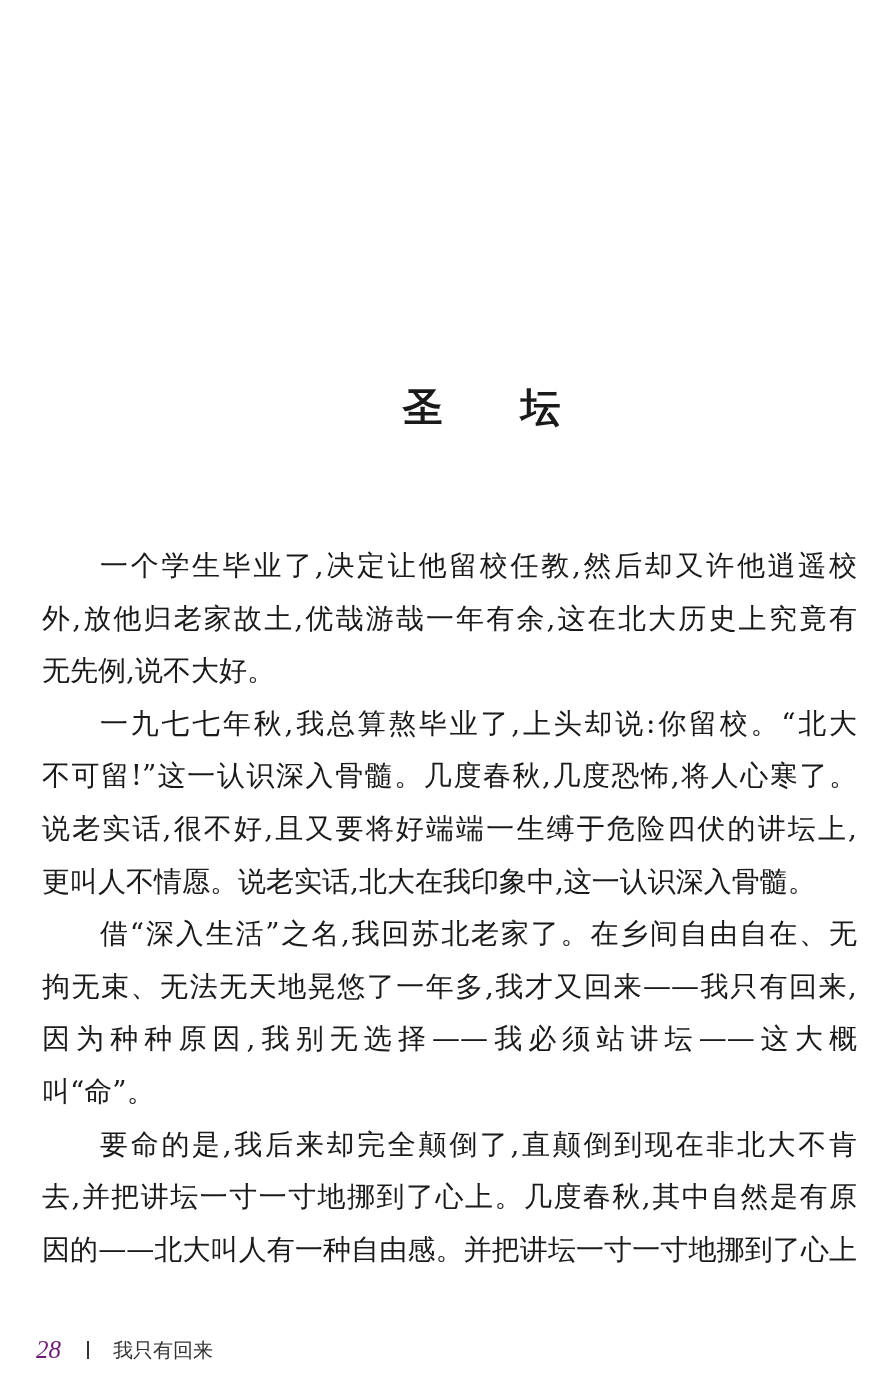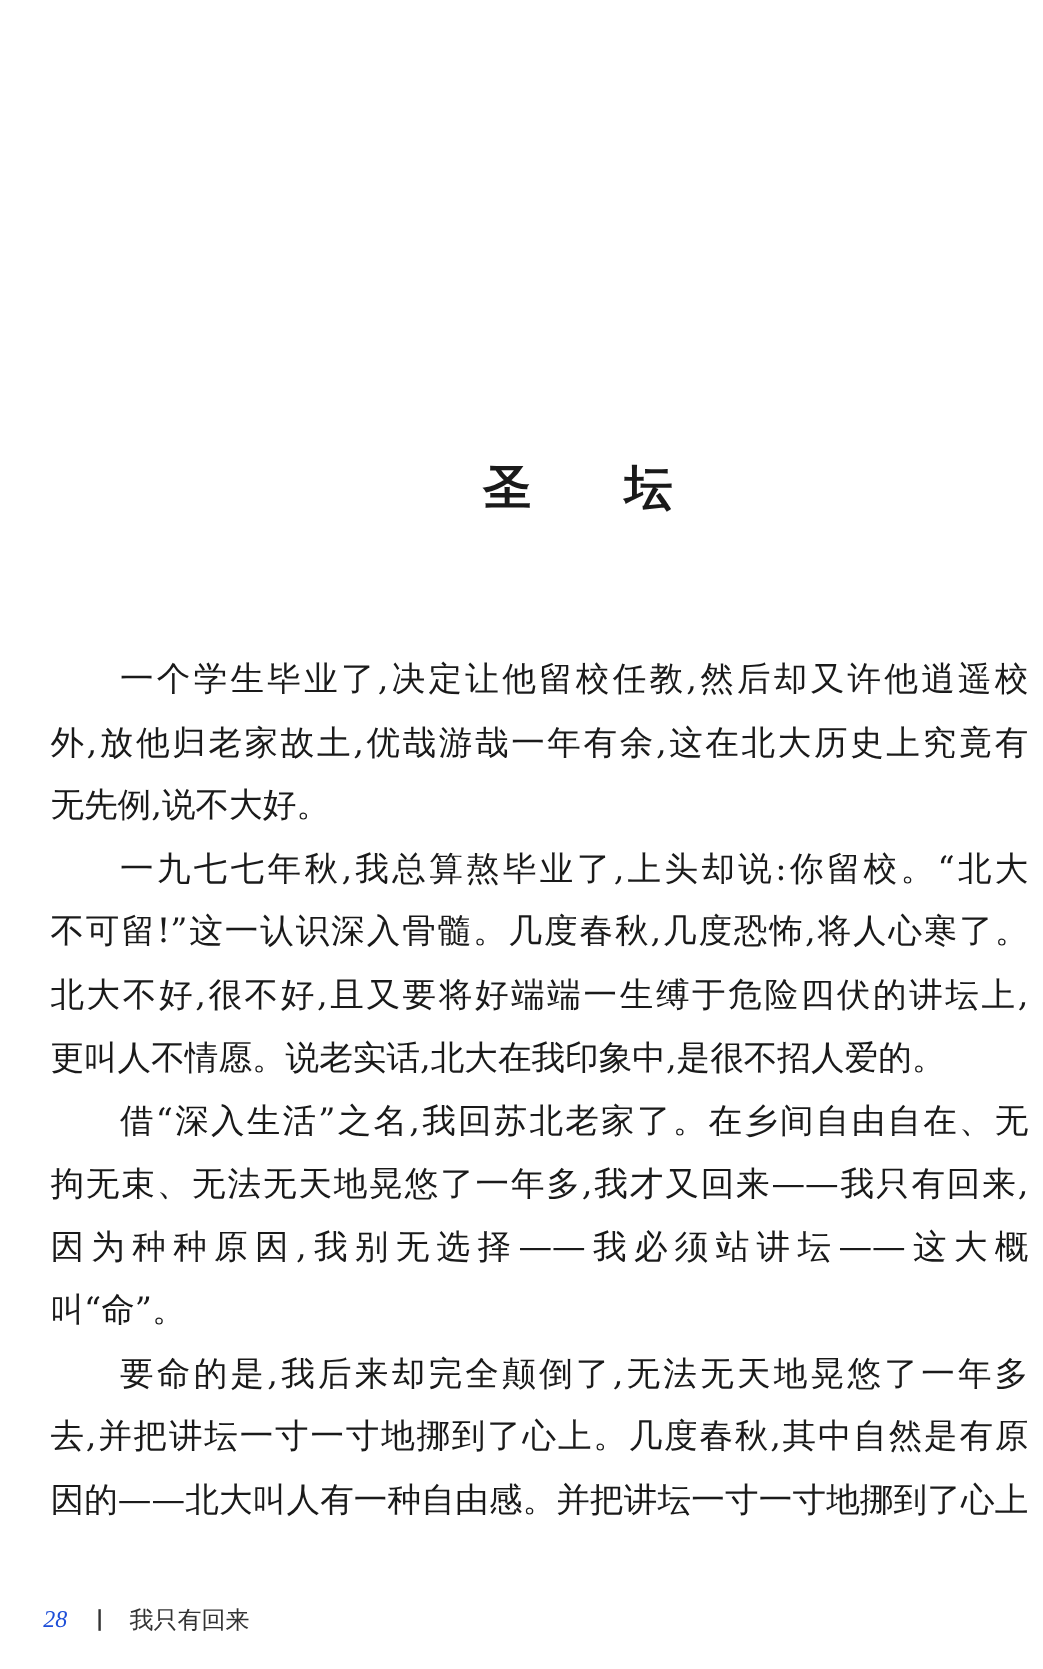--- a/index.html
+++ b/index.html
@@ -52,22 +52,22 @@
       position: absolute;
       top: 1334px;
       left: 36px;
       display: flex;
       align-items: center;
       height: 32px;
     }
     .page-number {
       font-family: "Liberation Serif", "DejaVu Serif", serif;
       font-style: italic;
-      font-size: 20px;
-      color: #1d4ed8;
+      font-size: 25px;
+      color: #701a75;
     }
     .footer-divider {
       display: inline-block;
       width: 2px;
       height: 18px;
       background: #333;
       margin-left: 26px;
       margin-right: 24px;
     }
     .book-title {
@@ -84,29 +84,29 @@
 </div>
 
 <div class="body-text">
 
   <div class="line indent">一个学生毕业了,决定让他留校任教,然后却又许他逍遥校</div>
   <div class="line">外,放他归老家故土,优哉游哉一年有余,这在北大历史上究竟有</div>
   <div class="line last">无先例,说不大好。</div>
 
   <div class="line indent">一九七七年秋,我总算熬毕业了,上头却说:你留校。“北大</div>
   <div class="line">不可留!”这一认识深入骨髓。几度春秋,几度恐怖,将人心寒了。</div>
-  <div class="line">北大不好,很不好,且又要将好端端一生缚于危险四伏的讲坛上,</div>
-  <div class="line last">更叫人不情愿。说老实话,北大在我印象中,是很不招人爱的。</div>
+  <div class="line">说老实话,很不好,且又要将好端端一生缚于危险四伏的讲坛上,</div>
+  <div class="line last">更叫人不情愿。说老实话,北大在我印象中,这一认识深入骨髓。</div>
 
   <div class="line indent">借“深入生活”之名,我回苏北老家了。在乡间自由自在、无</div>
   <div class="line">拘无束、无法无天地晃悠了一年多,我才又回来——我只有回来,</div>
   <div class="line">因为种种原因,我别无选择——我必须站讲坛——这大概</div>
   <div class="line last">叫“命”。</div>
 
-  <div class="line indent">要命的是,我后来却完全颠倒了,无法无天地晃悠了一年多</div>
+  <div class="line indent">要命的是,我后来却完全颠倒了,直颠倒到现在非北大不肯</div>
   <div class="line">去,并把讲坛一寸一寸地挪到了心上。几度春秋,其中自然是有原</div>
   <div class="line">因的——北大叫人有一种自由感。并把讲坛一寸一寸地挪到了心上</div>
 </div>
 
 <div class="footer">
   <span class="page-number">28</span>
   <span class="footer-divider"></span>
   <span class="book-title">我只有回来</span>
 </div>
 

